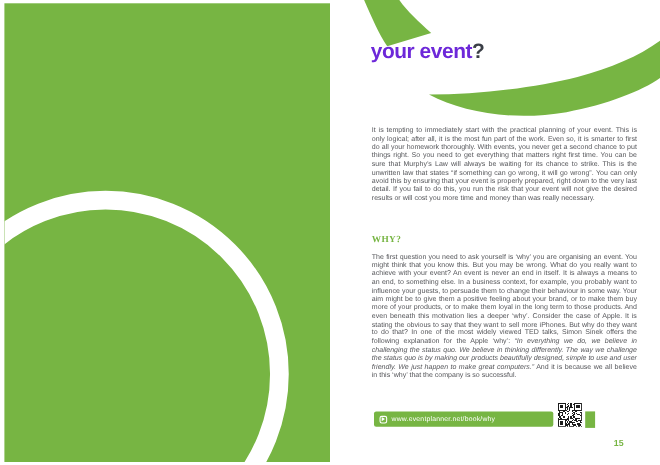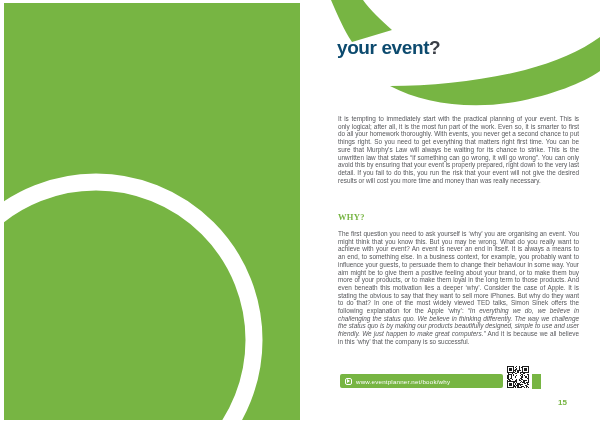--- a/index.html
+++ b/index.html
@@ -14,21 +14,21 @@
   }
   .left-page svg{position:absolute;left:0;top:0;}
   
   .right-decor{position:absolute;left:300px;top:0;width:300px;height:423px;}
   
   .title{
     position:absolute;left:337px;top:38px;
     font-weight:bold;font-size:19px;line-height:20.5px;letter-spacing:-0.4px;
     color:#3a3e46;
   }
-  .title .green-text{color:#0c4a6e;}
+  .title .green-text{color:#6d28d9;}
   
   .intro{
     position:absolute;left:338px;top:115px;width:241px;margin:0;
     font-size:6.4px;line-height:7.7px;text-align:justify;color:#56575b;
   }
   .why-heading{
     position:absolute;left:338px;top:212px;margin:0;
     font-size:8.5px;font-weight:bold;letter-spacing:0.3px;color:#77b543;font-family:Liberation Serif, serif;
   }
   .why-para{

